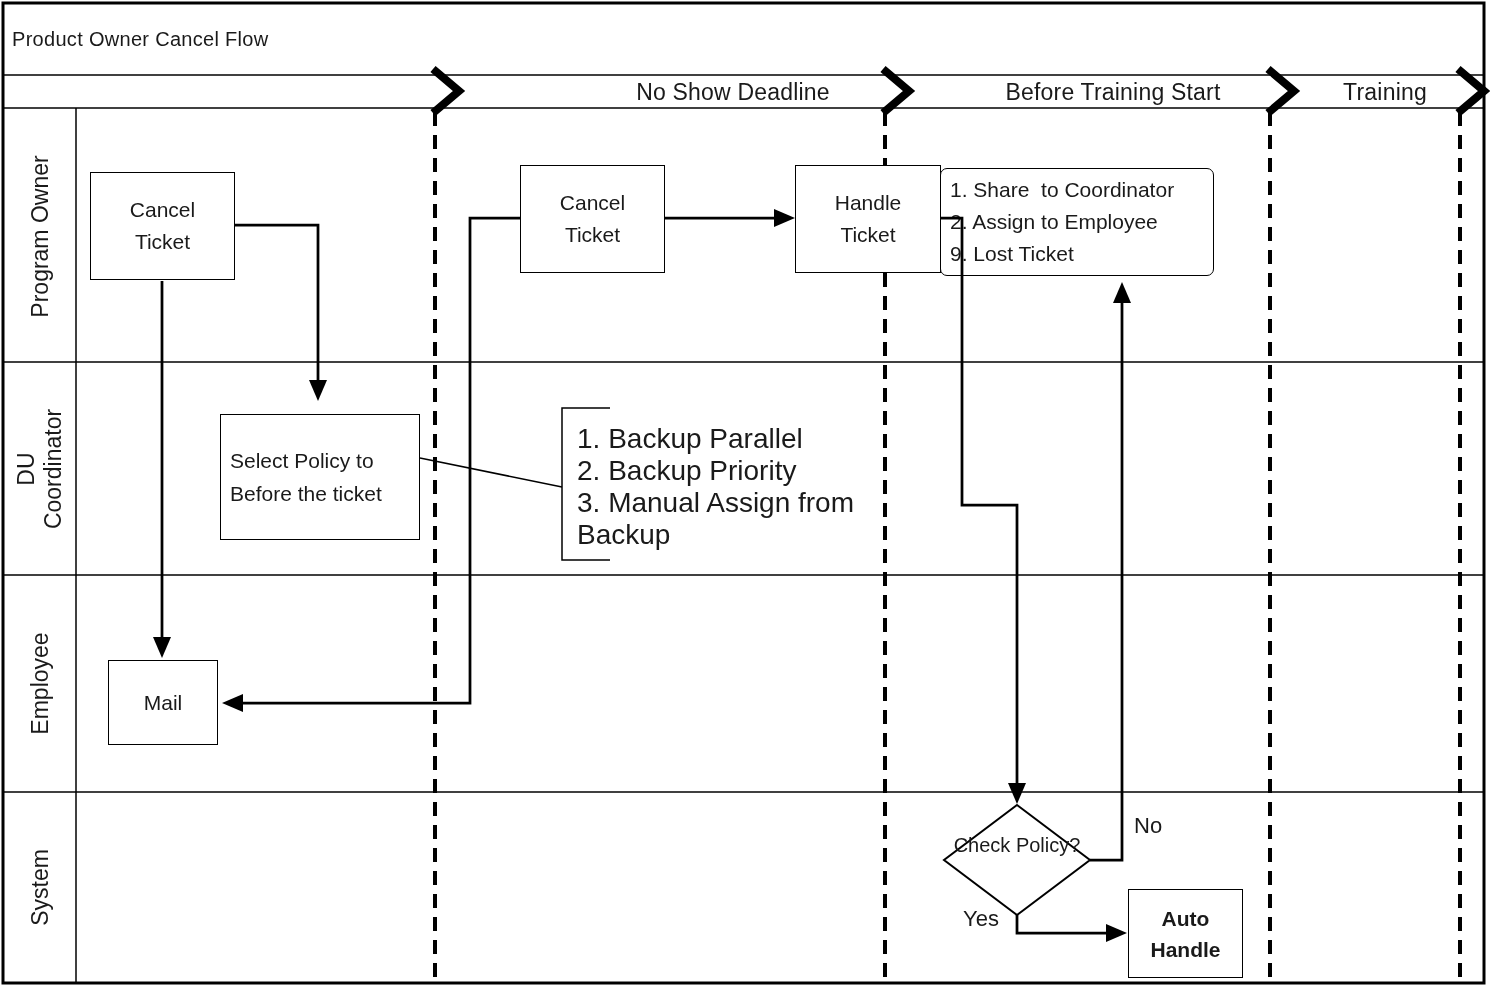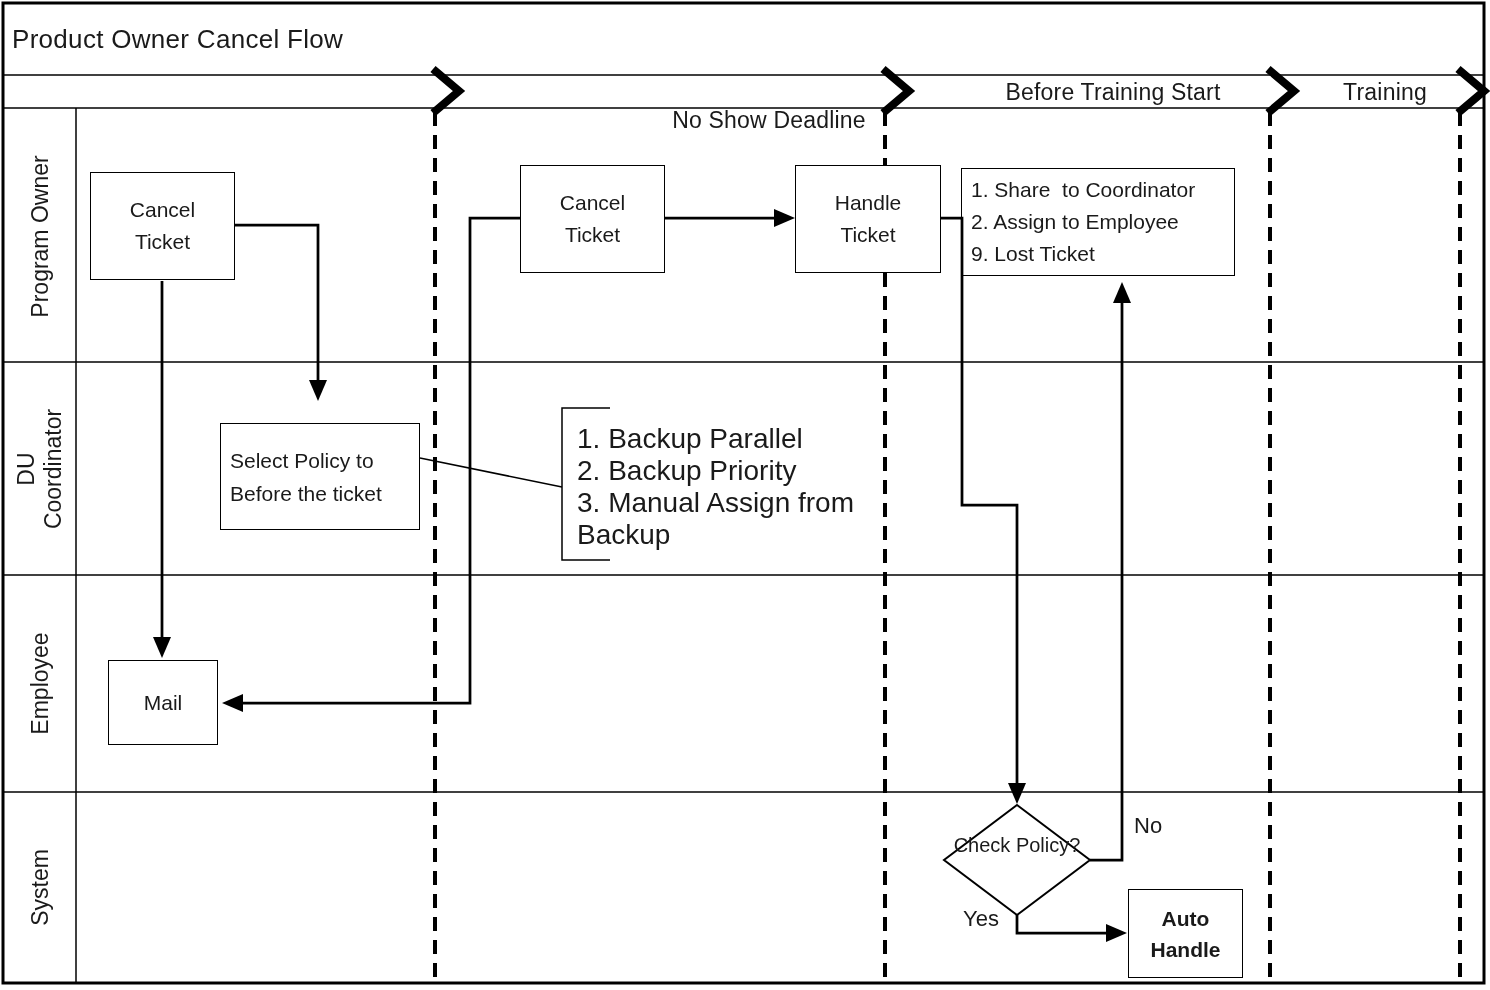--- a/index.html
+++ b/index.html
@@ -1,19 +1,19 @@
 <!DOCTYPE html>
 <html><head>
 <meta charset="utf-8">
 <style>
   html,body{margin:0;padding:0;background:#ffffff;overflow:hidden;}
   body{font-family:"Liberation Sans", sans-serif;color:#1a1a1a;}
   .canvas{position:relative;width:1490px;height:990px;background:#ffffff;}
   svg.layer{position:absolute;left:0;top:0;pointer-events:none;}
-  .title{position:absolute;left:12px;top:3px;height:67px;line-height:72px;font-size:26px;letter-spacing:0.3px;}
+  .title{position:absolute;left:12px;top:3px;height:67px;line-height:72px;font-size:20px;letter-spacing:0.3px;}
   .phase-label{position:absolute;top:76px;height:32px;line-height:32px;text-align:center;font-size:23px;letter-spacing:0.2px;}
   .lane-label{position:absolute;left:4px;width:72px;display:flex;align-items:center;justify-content:center;}
   .lane-label .rot{transform:rotate(-90deg);text-align:center;font-size:23px;line-height:27px;}
   .lane-label .ln{display:block;white-space:nowrap;}
   .node{position:absolute;background:#ffffff;border:1.5px solid #000;box-sizing:border-box;
         display:flex;flex-direction:column;justify-content:center;align-items:center;
         font-size:21px;line-height:32px;}
   .node .ln{display:block;white-space:pre;}
   .node.leftalign{align-items:flex-start;padding-left:9px;}
   .free-text{position:absolute;font-size:28px;line-height:32px;}
@@ -40,21 +40,21 @@
     <line x1="1270" y1="112" x2="1270" y2="981" stroke="#000" stroke-width="4" stroke-dasharray="14 9"></line>
     <line x1="1460" y1="112" x2="1460" y2="981" stroke="#000" stroke-width="4" stroke-dasharray="14 9"></line>
     <polyline points="433,69 459,91 433,113" fill="none" stroke="#000" stroke-width="8"></polyline>
     <polyline points="883,69 909,91 883,113" fill="none" stroke="#000" stroke-width="8"></polyline>
     <polyline points="1268,69 1294,91 1268,113" fill="none" stroke="#000" stroke-width="8"></polyline>
     <polyline points="1458,69 1484,91 1458,113" fill="none" stroke="#000" stroke-width="8"></polyline>
   </svg>
 
   <div class="title">Product Owner Cancel Flow</div>
 
-  <div class="phase-label" style="left:584px;width:370px;margin-top:28px;">No Show Deadline</div>
+  <div class="phase-label" style="left:548px;width:370px;">No Show Deadline</div>
   <div class="phase-label" style="left:928px;width:370px;">Before Training Start</div>
   <div class="phase-label" style="left:1205px;width:360px;">Training</div>
 
   <div class="lane-label" style="top:110px;height:252px;">
     <div class="rot">
         <span class="ln">Program Owner</span>
       </div>
   </div>
   <div class="lane-label" style="top:362px;height:213px;">
     <div class="rot">
@@ -78,26 +78,26 @@
     <span class="ln">Ticket</span>
   </div>
   <div class="node" style="left:520px;top:165px;width:145px;height:108px;">
     <span class="ln">Cancel</span>
     <span class="ln">Ticket</span>
   </div>
   <div class="node" style="left:795px;top:165px;width:146px;height:108px;">
     <span class="ln">Handle</span>
     <span class="ln">Ticket</span>
   </div>
-  <div class="node leftalign" style="left:961px;top:168px;width:274px;height:108px;">
+  <div class="node leftalign" style="left:940px;top:168px;width:274px;height:108px;border-radius:7px;">
     <span class="ln">1. Share  to Coordinator</span>
     <span class="ln">2. Assign to Employee</span>
     <span class="ln">9. Lost Ticket</span>
   </div>
-  <div class="node leftalign" style="left:220px;top:423px;width:200px;height:107px;line-height:33px;">
+  <div class="node leftalign" style="left:220px;top:414px;width:200px;height:126px;line-height:33px;">
     <span class="ln">Select Policy to</span>
     <span class="ln">Before the ticket</span>
   </div>
   <div class="node" style="left:108px;top:660px;width:110px;height:85px;">
     <span class="ln">Mail</span>
   </div>
   <div class="node" style="left:1128px;top:889px;width:115px;height:89px;line-height:31px;font-weight:bold;">
     <span class="ln">Auto</span>
     <span class="ln">Handle</span>
   </div>

